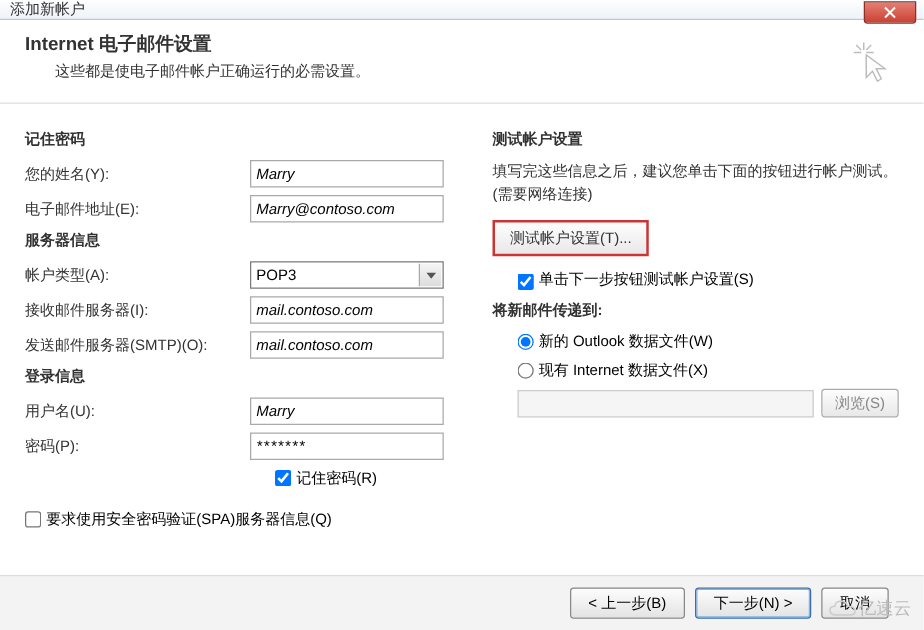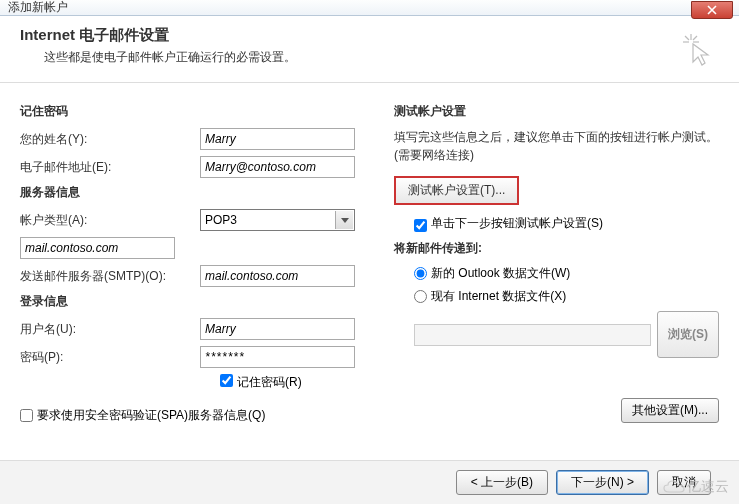--- a/index.html
+++ b/index.html
@@ -13,33 +13,33 @@
     .header-sub { margin-left: 24px; margin-top: 4px; color: #333; }
     .cursor-icon { position: absolute; right: 22px; top: 16px; }
     .content { display: flex; padding: 16px 20px 0 20px; gap: 24px; }
     .col-left { width: 350px; }
     .col-right { flex: 1; }
     .section-title { font-weight: bold; color: #333; margin-bottom: 8px; margin-top: 4px; }
     .form-row { display: flex; align-items: center; margin-bottom: 6px; min-height: 22px; }
     .form-label { width: 180px; color: #333; }
     .form-input { width: 155px; height: 22px; border: 1px solid #a9a9a9; padding: 0 4px; font-size: 12px; background: #fff; font-style: italic; }
     .form-input.pw { letter-spacing: 1px; }
-    .chk-row { display: flex; align-items: flex-start; margin-top: 6px; margin-left: 200px; }
+    .chk-row { display: flex; align-items: center; margin-top: 6px; margin-left: 200px; }
     .chk-row2 { display: flex; align-items: center; margin-top: 16px; }
     input[type=checkbox] { margin-right: 4px; width: 13px; height: 13px; }
     input[type=radio] { margin-right: 4px; }
     .right-desc { color: #333; line-height: 1.5; margin-bottom: 12px; }
     .test-btn { display: inline-block; padding: 4px 12px; border: 2px solid #c33; background: linear-gradient(#fefefe, #e8e8e8); color: #333; font-size: 12px; cursor: pointer; margin-bottom: 10px; }
     .test-auto { display: flex; align-items: flex-end; margin-left: 20px; margin-bottom: 0; }
     .deliver-section { margin-top: 8px; }
     .radio-group { margin-left: 20px; margin-top: 6px; }
     .radio-row { display: flex; align-items: center; margin-bottom: 6px; }
     .path-row { display: flex; align-items: center; margin-left: 20px; gap: 6px; margin-top: 4px; }
     .path-input { flex: 1; height: 22px; border: 1px solid #ccc; background: #f5f5f5; }
-    .browse-btn { padding: 14px 10px; border: 1px solid #aaa; background: linear-gradient(#fdfdfd, #e8e8e8); border-radius: 3px; color: #888; cursor: default; font-size: 12px; font-weight: bold; }
+    .browse-btn { padding: 2px 10px; border: 1px solid #aaa; background: linear-gradient(#fdfdfd, #e8e8e8); border-radius: 3px; color: #888; cursor: default; font-size: 12px; }
     .more-btn { padding: 3px 10px; border: 1px solid #888; background: linear-gradient(#fdfdfd, #e3e3e3); border-radius: 3px; cursor: pointer; font-size: 12px; float: right; margin-top: 40px; }
     .footer { position: absolute; bottom: 0; left: 0; right: 0; height: 44px; border-top: 1px solid #ddd; background: #f3f3f3; display: flex; align-items: center; justify-content: flex-end; padding-right: 28px; gap: 8px; }
     .footer-btn { padding: 3px 14px; border: 1px solid #888; background: linear-gradient(#fdfdfd, #e3e3e3); border-radius: 3px; cursor: pointer; font-size: 12px; }
     .footer-btn.primary { border: 1px solid #3b6ea5; box-shadow: 0 0 0 1px #7fb4e8 inset; }
     .watermark { position: absolute; right: 10px; bottom: 8px; color: #bbb; font-size: 14px; display: flex; align-items: center; gap: 2px; pointer-events: none; }
     .watermark svg { width: 22px; height: 14px; }
     .select-wrap { position: relative; display: inline-block; width: 155px; }
     .select-display { width: 100%; height: 22px; border: 1px solid #7a7a7a; background: #fff; display: flex; align-items: center; padding-left: 4px; position: relative; cursor: pointer; }
     .select-arrow { position: absolute; right: 1px; top: 1px; bottom: 1px; width: 18px; background: linear-gradient(#f4f4f4, #ddd); border-left: 1px solid #aaa; display: flex; align-items: center; justify-content: center; }
   </style>
@@ -92,20 +92,21 @@
           <span>POP3</span>
           <span class="select-arrow">
             <svg width="8" height="5" viewBox="0 0 8 5">
                 <path d="M0 0 L8 0 L4 5 Z" fill="#555"></path>
               </svg>
           </span>
         </div>
       </div>
     </div>
     <div class="form-row">
+      <span class="form-label">接收邮件服务器(I):</span>
       <input class="form-input" value="mail.contoso.com" style="">
     </div>
     <div class="form-row">
       <span class="form-label">发送邮件服务器(SMTP)(O):</span>
       <input class="form-input" value="mail.contoso.com" style="">
     </div>
 
     <div class="section-title">登录信息</div>
     <div class="form-row">
       <span class="form-label">用户名(U):</span>
@@ -143,21 +144,20 @@
         <div class="radio-row">
           <input type="radio" name="deliver" style="">
           <span>现有 Internet 数据文件(X)</span>
         </div>
       </div>
       <div class="path-row">
         <input class="path-input" disabled="" style="">
         <button class="browse-btn" disabled="">浏览(S)</button>
       </div>
     </div>
-    <button class="more-btn">其他设置(M)...</button>
   </div>
 </div>
 
 <div class="footer">
   <button class="footer-btn">&lt; 上一步(B)</button>
   <button class="footer-btn primary">下一步(N) &gt;</button>
   <button class="footer-btn">取消</button>
 </div>
 
 <div class="watermark">

